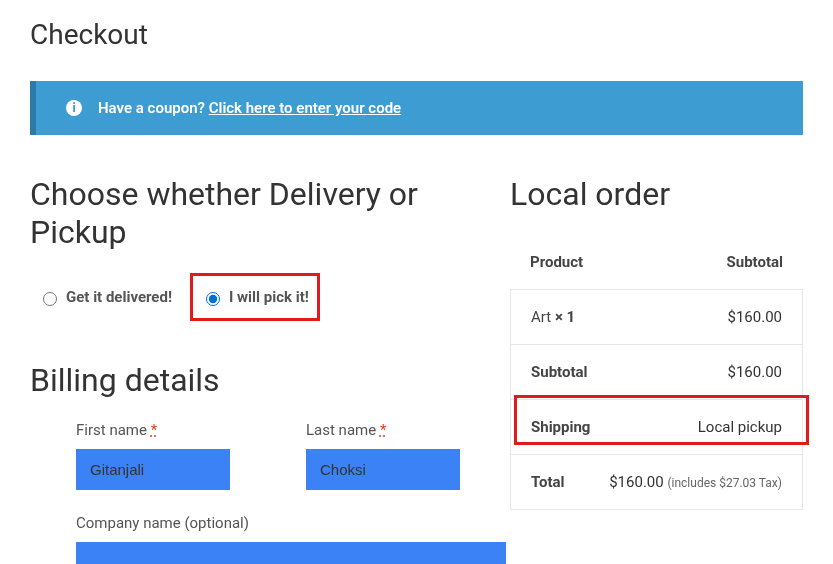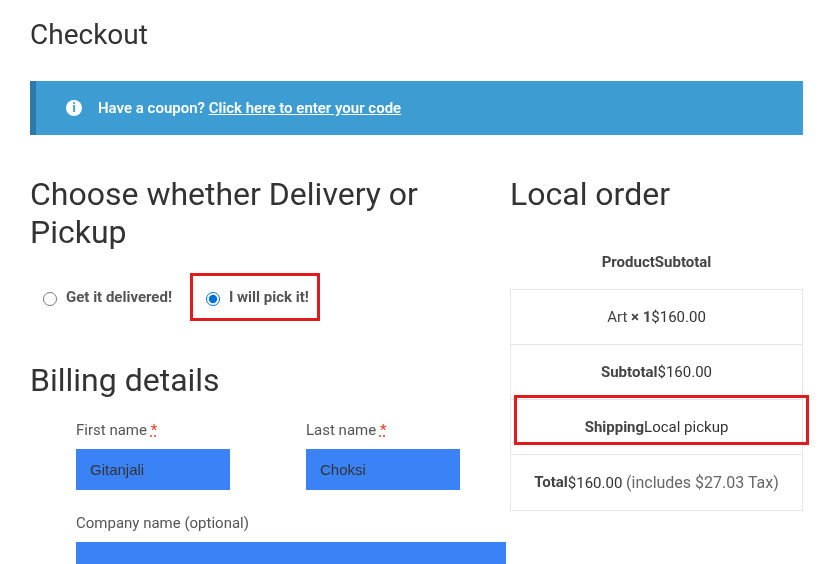--- a/index.html
+++ b/index.html
@@ -87,33 +87,33 @@
     background: #3b82f6;
     border: none;
     font-size: 15px;
     color: #333;
   }
 
   
   .order-table { color: #444; font-size: 15px; }
   .order-row {
     display: flex;
-    justify-content: center;
+    justify-content: space-between;
     padding: 18px 20px;
     border: 1px solid #e6e6e6;
     border-bottom: none;
   }
   .order-row:last-child { border-bottom: 1px solid #e6e6e6; }
   .order-row.head { font-weight: 700; border: none; padding: 18px 20px 18px 20px; }
   .order-row .lbl { font-weight: 700; }
   .order-row .lbl.normal { font-weight: 400; }
   .order-row .val { font-weight: 400; color: #333; }
   .qty { font-weight: 700; }
   .total-price { font-weight: 400; }
-  .tax-note { font-size: 16px; color: #666; }
+  .tax-note { font-size: 12px; color: #666; }
   .shipping-wrap {
     position: relative;
   }
   .shipping-highlight {
     position: absolute;
     top: -4px; left: 4px; right: -6px; height: 50px;
     border: 3px solid #e11b1b;
     pointer-events: none;
   }
 </style>

